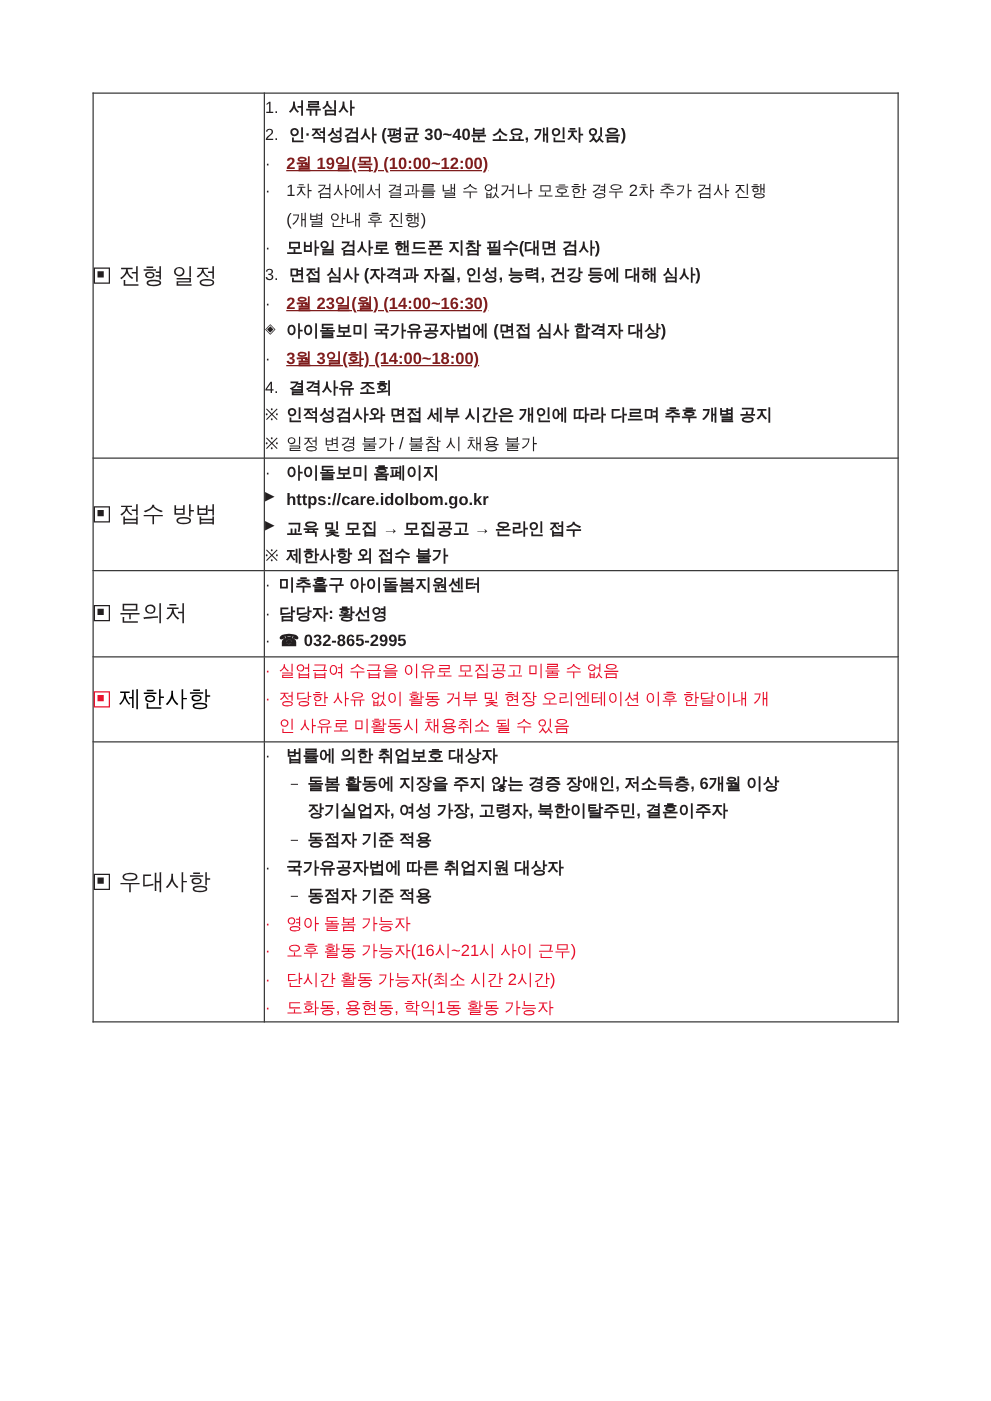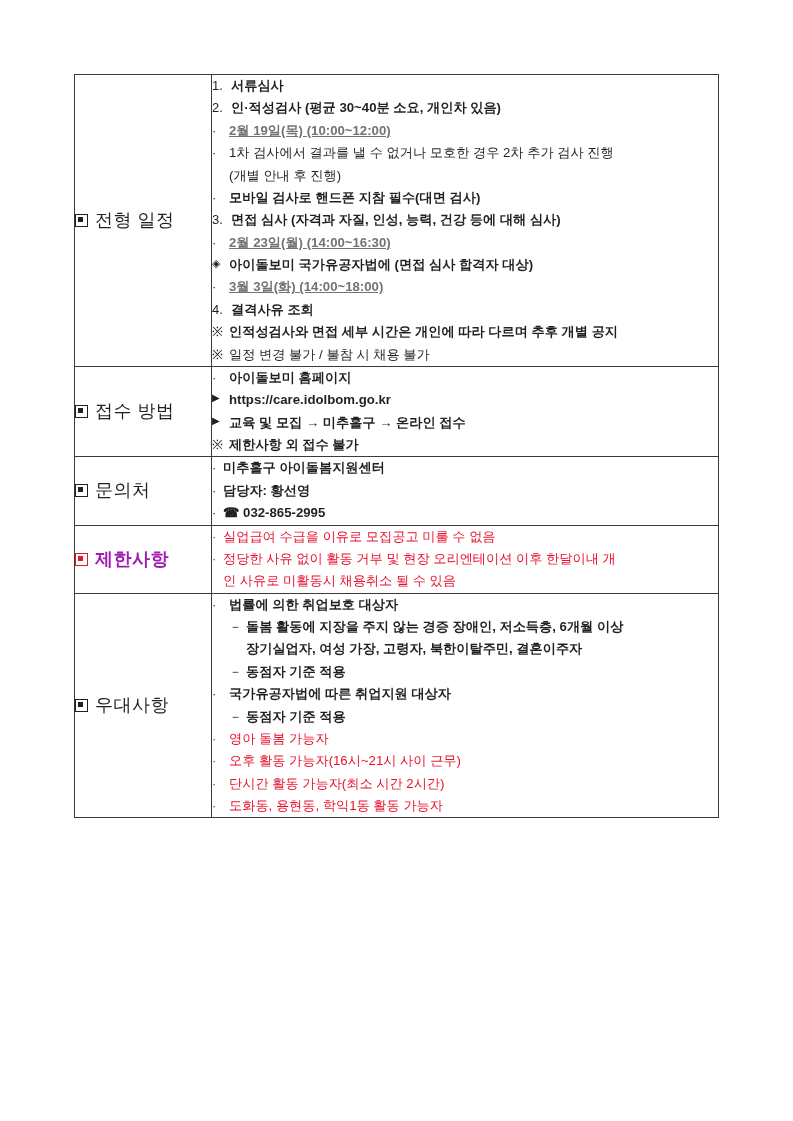--- a/index.html
+++ b/index.html
@@ -61,21 +61,21 @@
     position: absolute;
     left: 2px; top: 2px;
     width: 5px; height: 5px;
     background: #231f20;
   }
   .sq.red {
     border-color: #e8112d;
   }
   .sq.red::after { background: #e8112d; }
   .label-text { letter-spacing: 0.5px; }
-  .label-text.red { color: #a21caf; font-weight: bold; }
+  .label-text.red { color: #000000; font-weight: normal; }
 
   ul.lines {
     list-style: none;
     margin: 0;
     padding: 0;
   }
   ul.lines li {
     display: flex;
     align-items: flex-start;
     margin: 0 0 1px 0;
@@ -87,21 +87,21 @@
     font-size: 13px;
     line-height: 1.62;
   }
   .bullet.num { width: 19px; }
   .bullet.tri { font-size: 10px; padding-top: 1px; }
   .bullet.dia { font-size: 11px; padding-top: 1px; }
   .txt { flex: 1 1 auto; font-weight: bold; }
 
   .red { color: #e8112d; }
   .bold { font-weight: normal; }
-  .ul-red { color: #737373; font-weight: bold; text-decoration: underline; }
+  .ul-red { color: #7f1d1d; font-weight: bold; text-decoration: underline; }
   .indent1 { padding-left: 17px; }
   .indent2 { padding-left: 34px; }
 </style>
 </head>
 <body>
 
 <div class="page">
   <table class="doc-table">
     <tbody>
 
@@ -182,21 +182,21 @@
             <li>
                 <span class="bullet">·</span>
                 <span class="txt">아이돌보미 홈페이지</span>
               </li>
             <li>
                 <span class="bullet tri">▶</span>
                 <span class="txt">https://care.idolbom.go.kr</span>
               </li>
             <li>
                 <span class="bullet tri">▶</span>
-                <span class="txt">교육 및 모집 → 미추홀구 → 온라인 접수</span>
+                <span class="txt">교육 및 모집 → 모집공고 → 온라인 접수</span>
               </li>
             <li>
                 <span class="bullet">※</span>
                 <span class="txt">제한사항 외 접수 불가</span>
               </li>
           </ul>
         </td>
       </tr>
 
       <tr>

